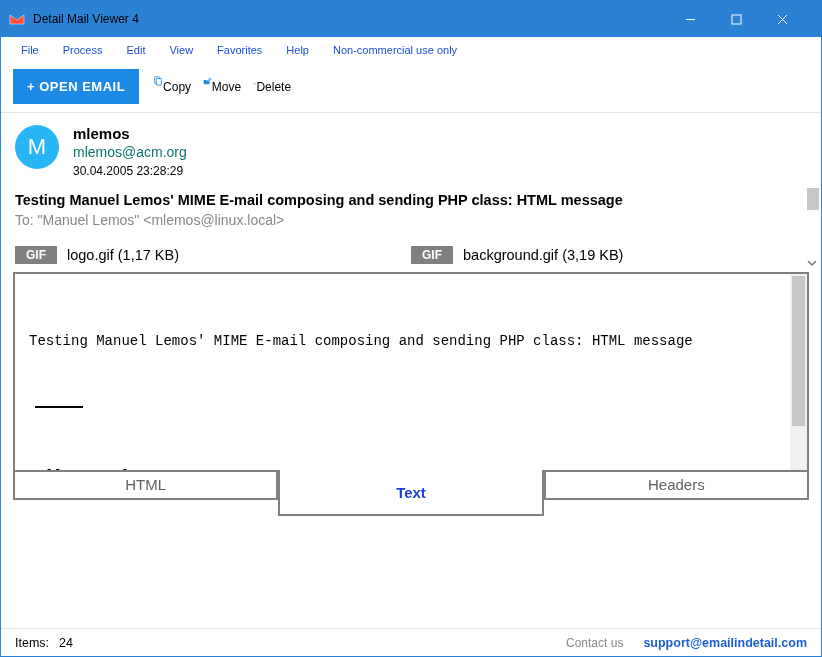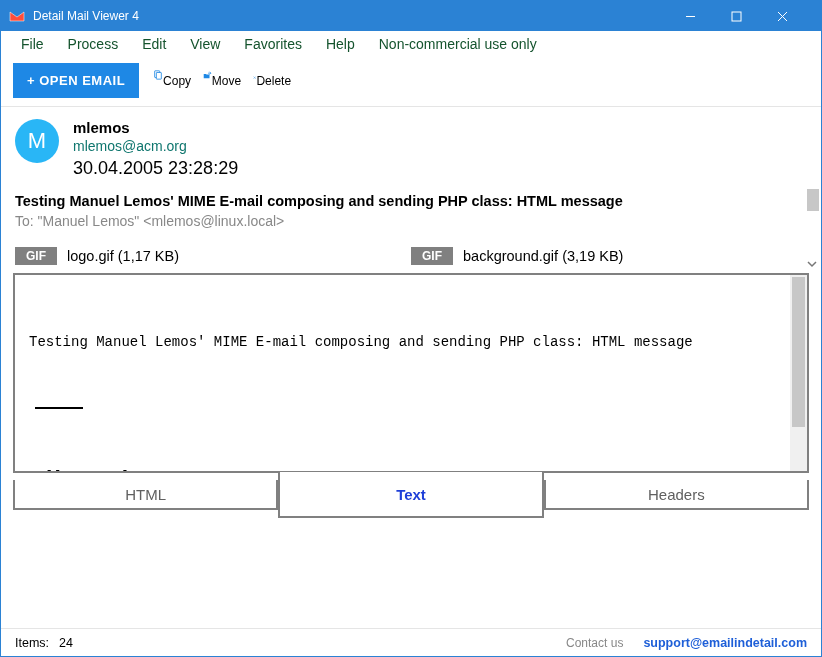--- a/index.html
+++ b/index.html
@@ -1,44 +1,44 @@
 <!DOCTYPE html>
 <html><head>
 <meta charset="utf-8">
 <style>
   * { box-sizing: border-box; }
   html, body { margin: 0; padding: 0; font-family: "Segoe UI", Tahoma, sans-serif; font-size: 13px; color: #000; }
   body { background: #fff; width: 822px; height: 657px; overflow: hidden; display: flex; flex-direction: column; border: 1px solid #2b82d4; }
 
   
-  .titlebar { height: 30px; background: #2b82d4; color: #ffffff; display: flex; align-items: center; padding: 0 16px 0 8px; }
+  .titlebar { height: 36px; background: #2b82d4; color: #000000; display: flex; align-items: center; padding: 0 16px 0 8px; }
   .titlebar .app-icon { width: 16px; height: 16px; margin-right: 8px; }
   .titlebar .title { font-size: 12px; flex: 0 0 auto; }
   .titlebar .spacer { flex: 1; }
   .titlebar .win-btns { display: flex; height: 100%; }
   .titlebar .win-btn { width: 46px; display: flex; align-items: center; justify-content: center; cursor: pointer; }
   .titlebar .win-btn svg { stroke: #fff; fill: none; }
 
   
   .menubar { height: 26px; display: flex; align-items: center; padding: 0 10px; gap: 4px; background: #fff; }
-  .menubar .menu-item { padding: 3px 10px; font-size: 14px; cursor: pointer; color: #14532d; }
+  .menubar .menu-item { padding: 3px 10px; font-size: 11px; cursor: pointer; color: #1d4ed8; }
 
   
   .toolbar { display: flex; align-items: center; padding: 6px 12px 8px 12px; gap: 14px; border-bottom: 1px solid #e5e5e5; }
   .open-email-btn { background: #1e88e5; color: #fff; font-weight: 700; border: none; padding: 10px 14px; font-size: 13px; letter-spacing: .5px; cursor: pointer; }
   .tool-group { display: flex; gap: 12px; }
   .tool-item { display: flex; flex-direction: row; align-items: center; font-size: 12px; cursor: pointer; width: 38px; color: #000; }
   .tool-item .ic { width: 22px; height: 22px; margin-bottom: 2px; }
 
   
   .sender-block { display: flex; padding: 12px 14px 6px 14px; gap: 14px; align-items: flex-start; }
   .avatar { width: 44px; height: 44px; border-radius: 50%; background: #29b6f6; color: #fff; font-size: 22px; display: flex; align-items: center; justify-content: center; }
   .sender-meta .name { font-weight: 700; font-size: 15px; }
   .sender-meta .email { color: #0f766e; font-size: 14px; margin-top: 2px; }
-  .sender-meta .date { font-size: 18px; margin-top: 4px; }
+  .sender-meta .date { font-size: 12px; margin-top: 4px; }
 
   
   .subject-block { padding: 8px 14px 4px 14px; position: relative; }
   .subject { font-weight: 700; font-size: 14.5px; }
   .to-line { color: #888; font-size: 14px; margin-top: 4px; }
   .mini-scroll { position: absolute; right: 2px; top: 4px; width: 12px; height: 22px; background: #c7c7c7; }
 
   
   .attachments { display: flex; padding: 14px 14px 2px 14px; position: relative; }
   .att-col { flex: 1; display: flex; flex-direction: row; gap: 6px; }
@@ -49,21 +49,21 @@
   .att-scroll-arrow svg { stroke: #777; fill: none; }
 
   
   .body-viewer { margin: 6px 12px 0 12px; border: 2px solid #808080; height: 200px; position: relative; background: #fff; }
   .body-inner { position: absolute; left: 0; right: 17px; top: 0; bottom: 0; padding: 14px 14px; font-family: "Courier New", monospace; font-size: 14px; line-height: 1.55; overflow: hidden; white-space: pre-wrap; }
   .body-hr { border: none; border-top: 2px solid #000; width: 48px; margin: 10px 0 14px 6px; }
   .body-scroll { position: absolute; right: 0; top: 0; bottom: 0; width: 17px; background: #f0f0f0; }
   .body-scroll .thumb { position: absolute; top: 2px; right: 2px; left: 2px; height: 150px; background: #c7c7c7; }
 
   
-  .tabs { display: flex; margin: 0 12px; height: 46px; align-items: center; }
+  .tabs { display: flex; margin: 0 12px; height: 46px; }
   .tab { flex: 1; display: flex; align-items: center; justify-content: center; font-size: 15px; color: #606060; cursor: pointer; border-top: 2px solid #808080; border-left: 2px solid #808080; border-right: 2px solid #808080; border-bottom: 2px solid #808080; margin-top: -2px; height: 30px; background: #fff; }
   .tab:first-child { border-left: 2px solid #808080; }
   .tab.active { color: #1e3fd8; font-weight: 700; border-top: none; height: 46px; margin-top: -2px; position: relative; z-index: 2; }
   .tab.active { border-bottom: 2px solid #808080; }
   .tab.inactive { border-top: none; }
 
   
   .statusbar { margin-top: auto; display: flex; align-items: center; height: 28px; padding: 0 14px; font-size: 12.5px; border-top: 1px solid #e5e5e5; }
   .statusbar .items-label { color: #000; }
   .statusbar .items-count { margin-left: 10px; }

